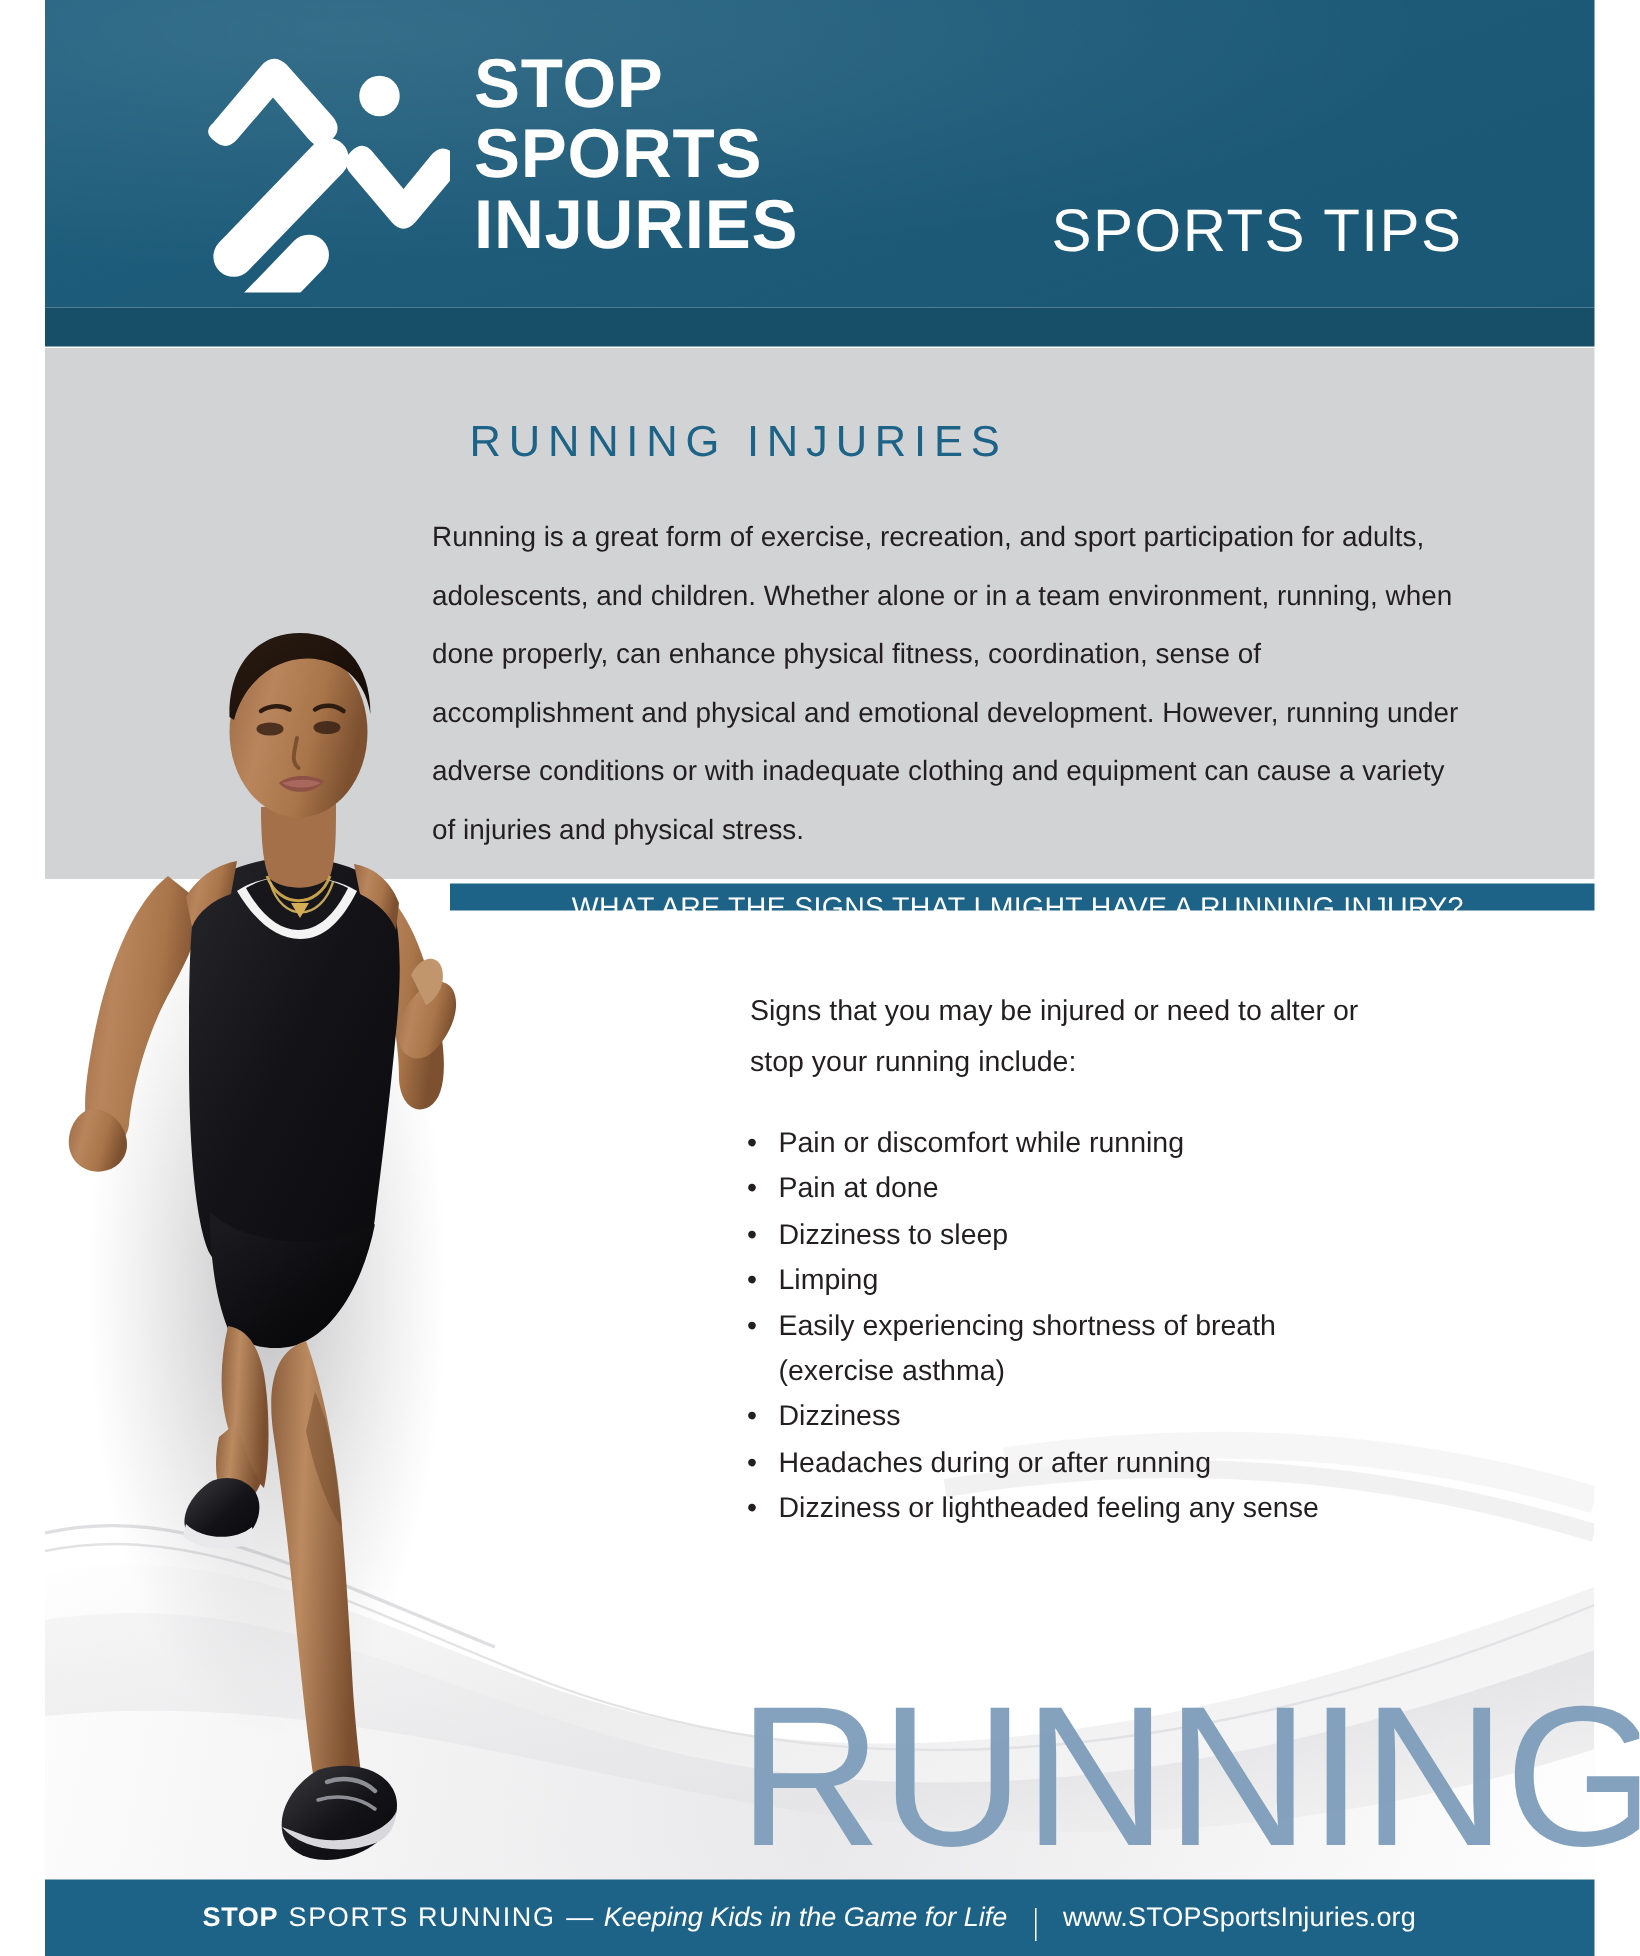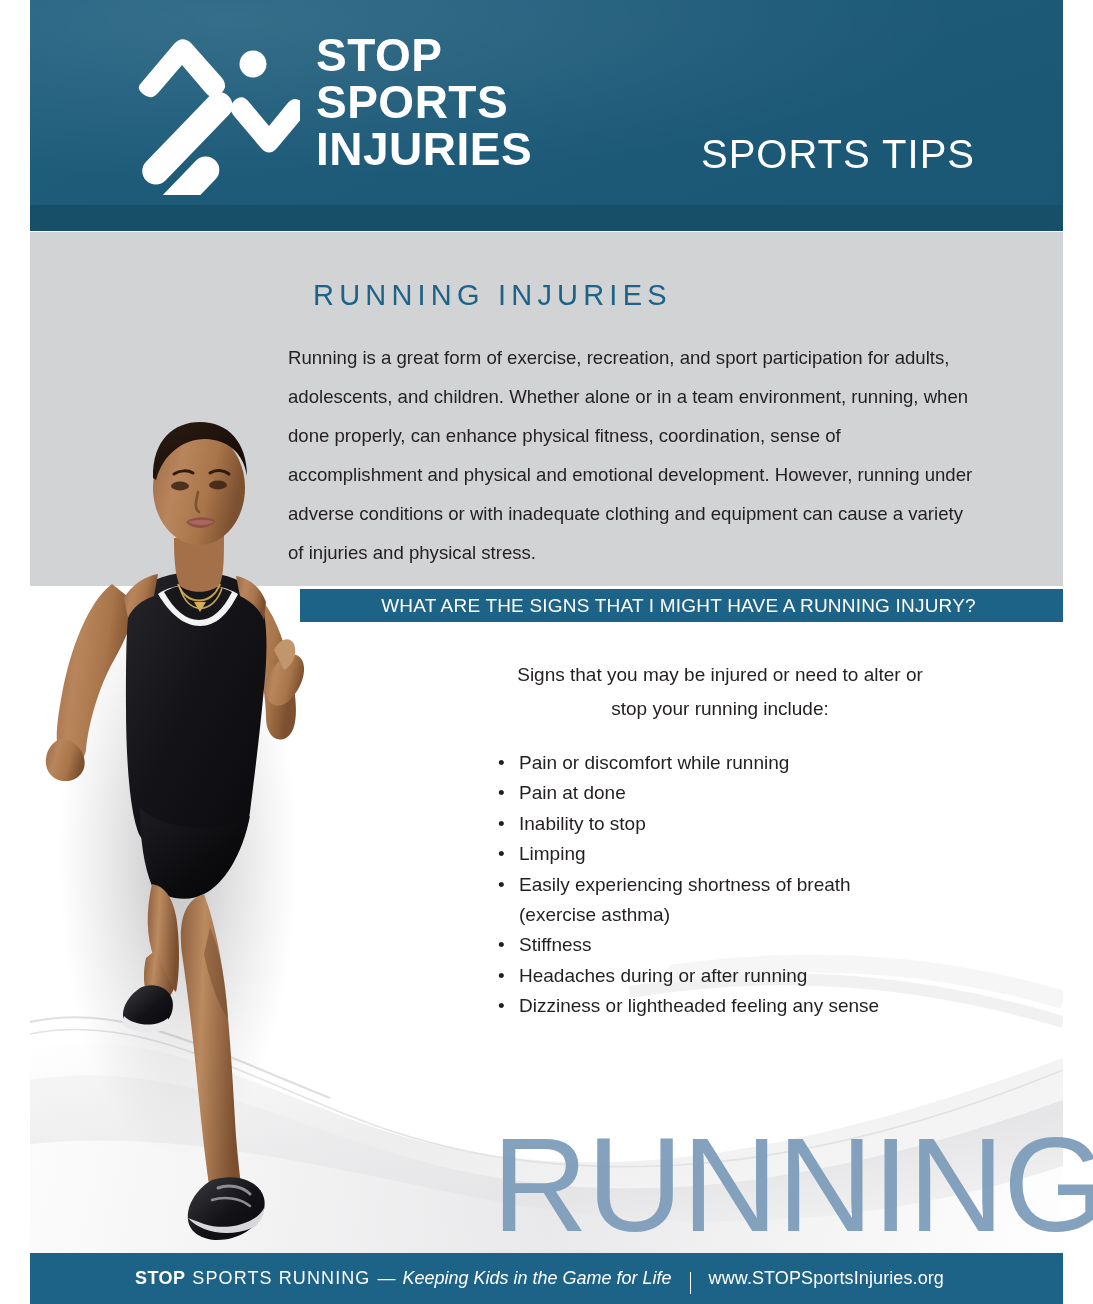--- a/index.html
+++ b/index.html
@@ -111,21 +111,21 @@
     font-size: 18.6px;
     line-height: 39px;
   }
 
   
   .section-bar {
     position: absolute;
     left: 300px;
     top: 589px;
     width: 763px;
-    height: 33px;
+    height: 18px;
     background: #1d6387;
   }
   .section-bar-label {
     position: absolute;
     left: 0;
     top: 0;
     right: 0;
     height: 33px;
     line-height: 33px;
     text-align: center;
@@ -150,21 +150,20 @@
 
   
   .signs-intro {
     position: absolute;
     left: 500px;
     top: 658px;
     width: 440px;
     color: #231f20;
     font-size: 19px;
     line-height: 34px;
-    text-align: center;
   }
 
   .signs-list {
     position: absolute;
     left: 492px;
     top: 748px;
     width: 470px;
     margin: 0;
     padding: 0;
     list-style: none;
@@ -328,34 +327,34 @@
     <li>
       <span class="bullet">•</span>
       <span>Pain or discomfort while running</span>
     </li>
     <li>
       <span class="bullet">•</span>
       <span>Pain at done</span>
     </li>
     <li>
       <span class="bullet">•</span>
-      <span>Inability to stop</span>
+      <span>Dizziness to sleep</span>
     </li>
     <li>
       <span class="bullet">•</span>
       <span>Limping</span>
     </li>
     <li>
       <span class="bullet">•</span>
       <span>Easily experiencing shortness of breath</span>
       <span class="sub">(exercise asthma)</span>
     </li>
     <li>
       <span class="bullet">•</span>
-      <span>Stiffness</span>
+      <span>Dizziness</span>
     </li>
     <li>
       <span class="bullet">•</span>
       <span>Headaches during or after running</span>
     </li>
     <li>
       <span class="bullet">•</span>
       <span>Dizziness or lightheaded feeling any sense</span>
     </li>
   </ul>

